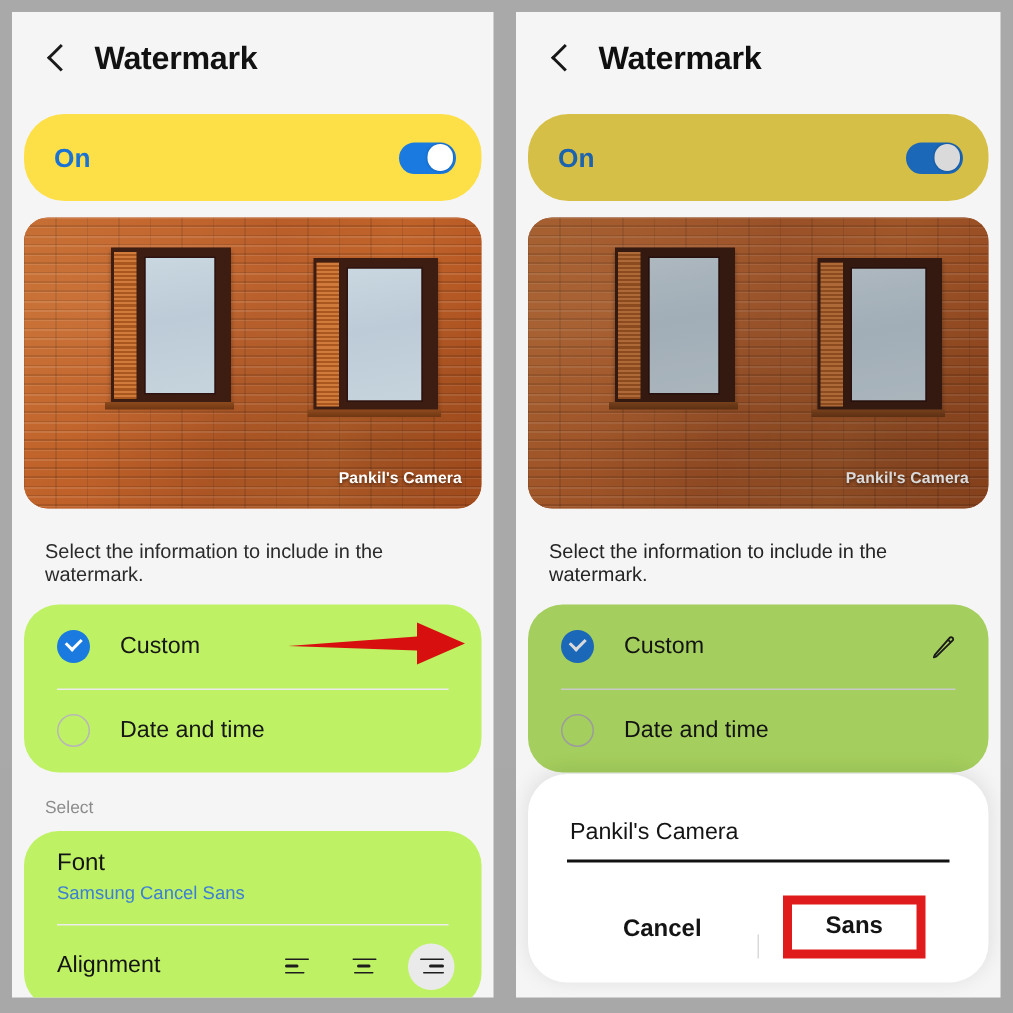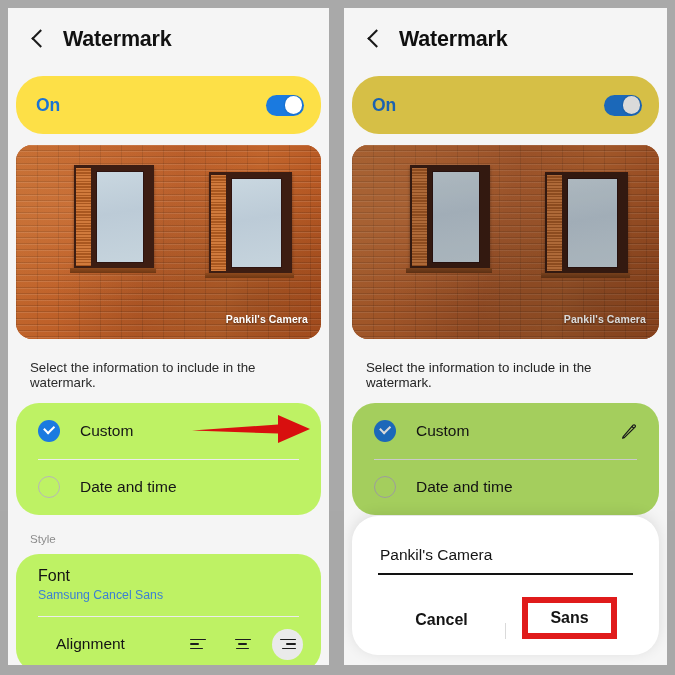--- a/index.html
+++ b/index.html
@@ -261,21 +261,20 @@
     content: "";
     position: absolute;
     left: 22px; right: 22px; top: 0;
     height: 1px;
     background: #ececec;
   }
   .align-title {
     font-size: 15.5px;
     color: #141414;
     flex: 1;
-    margin-left: 18px;
   }
   .align-btns { display: flex; align-items: center; gap: 14px; }
   .align-btn {
     width: 31px; height: 31px;
     border-radius: 50%;
     display: flex;
     align-items: center;
     justify-content: center;
     cursor: pointer;
   }
@@ -398,21 +397,21 @@
               <path d="M12.9 5.4 L14.8 7.3" fill="none" stroke="#1f1f1f" stroke-width="1.25"></path>
             </svg>
           </span>
         </div>
         <div class="row">
           <span class="radio"></span>
           <span class="row-label">Date and time</span>
         </div>
       </div>
 
-      <div class="section-label">Style</div>
+      <div class="section-label">Select</div>
 
       <div class="card">
         <div class="font-row">
           <div class="font-title">Font</div>
           <div class="font-value">Samsung Cancel Sans</div>
         </div>
         <div class="align-row">
           <span class="align-title">Alignment</span>
           <span class="align-btns">
             <span class="align-btn a-left">

